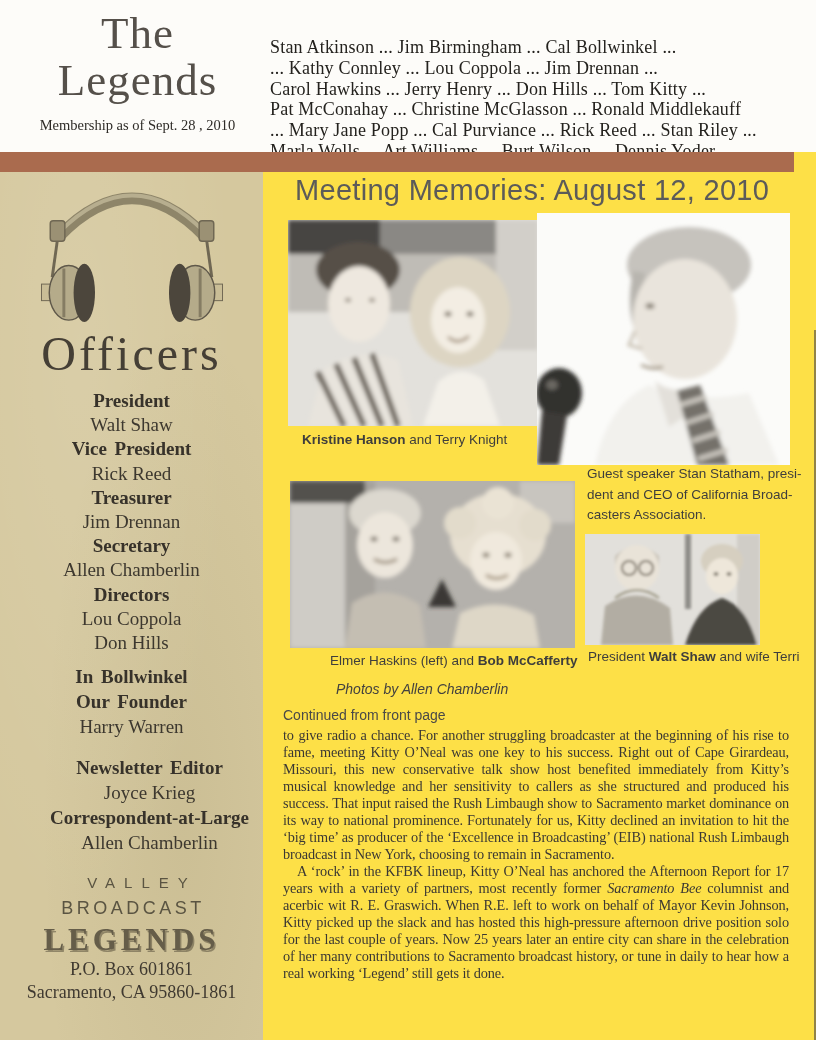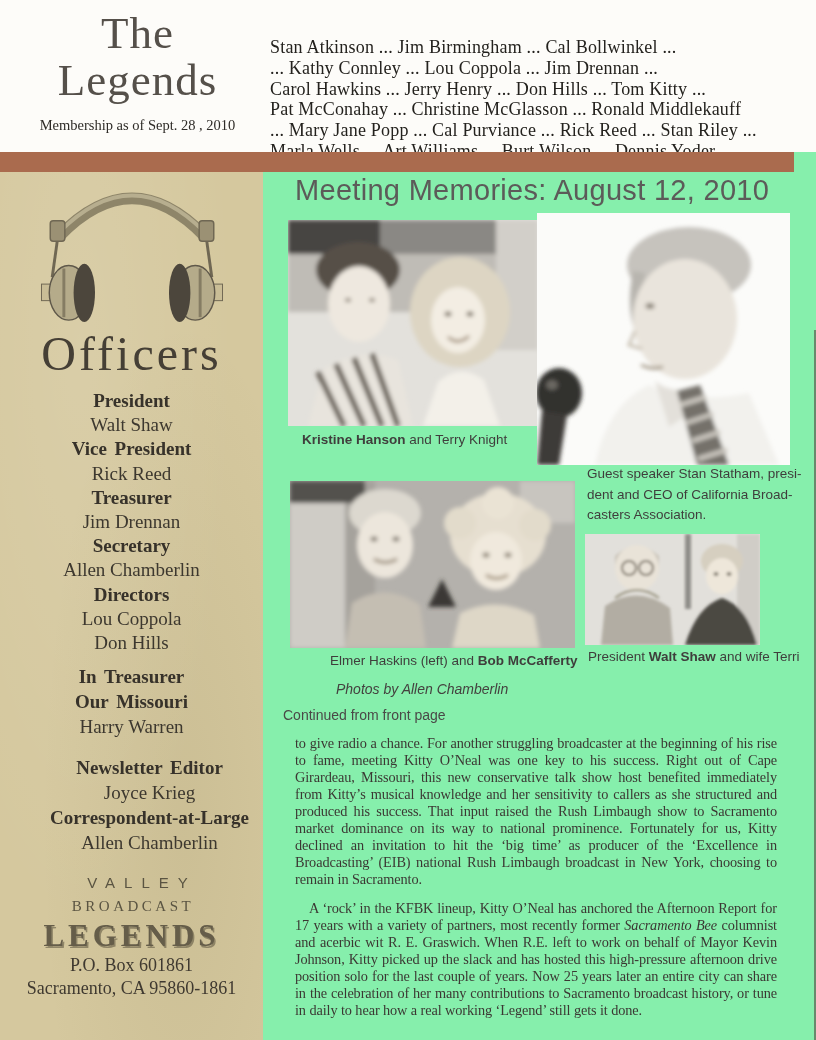--- a/index.html
+++ b/index.html
@@ -1,18 +1,18 @@
 <!DOCTYPE html>
 <html><head>
 <meta charset="utf-8">
 <style>
   html,body { margin:0; padding:0; background:#888; }
   .page {
     position:relative; width:816px; height:1040px; margin:0 auto;
-    background:#86efac; overflow:hidden;
+    background:#fde047; overflow:hidden;
     font-family:"Liberation Serif","DejaVu Serif",serif; color:#3b3833;
   }
 
   
   .masthead { position:absolute; left:0; top:0; width:816px; height:152px; background:#fdfcf9; }
   .mast-left { position:absolute; left:20px; top:10px; width:235px; text-align:center; }
   .mast-title { font-size:45px; line-height:47px; color:#55504a; letter-spacing:1px; }
   .membership-note { margin-top:13px; font-size:14.5px; color:#2e2b27; }
   .members-list { position:absolute; left:270px; top:13px; width:535px;margin-top:24px; }
   .members-list .mline {
@@ -38,21 +38,21 @@
   .officers-heading { margin:2px 0 0; font-size:48px; line-height:56px; font-weight:400; color:#453f35; letter-spacing:3px; }
   .roster { margin-top:7px; }
   .sb-line { font-size:19px; line-height:24.2px; color:#3d382f; }
   .sb-line.bold { font-weight:bold; word-spacing:3px; color:#37322a; }
   .perpetuity { margin-top:9px; }
   .perpetuity .sb-line { line-height:25px; }
   .editors { margin-top:17px;padding-left:36px; }
   .editors .sb-line { line-height:24.8px; }
   .org-block { margin-top:19px; }
   .org-valley { font-family:"Liberation Sans",sans-serif; font-size:15px; letter-spacing:9px; color:#5a5442; text-indent:9px;padding-left:12px; }
-  .org-broadcast { font-family:Liberation Serif, serif; font-size:15px; letter-spacing:3.5px; color:#5a5442; margin-top:7px; text-indent:3px; }
+  .org-broadcast { font-family:Liberation Sans, sans-serif; font-size:18px; letter-spacing:3.5px; color:#5a5442; margin-top:7px; text-indent:3px; }
   .org-legends { font-size:31px; font-weight:bold; letter-spacing:4px; color:#655d49; margin-top:3px; text-shadow:1.5px 1.5px 0 rgba(62,55,40,0.45); }
   .org-pobox, .org-city { font-size:18px; color:#3f3930; line-height:23px; }
 
   
   .main { position:absolute; left:270px; top:172px; width:546px; height:868px; }
   .meeting-heading {
     position:absolute; left:25px; top:2px; margin:0; white-space:nowrap;
     font-family:"Liberation Sans",sans-serif; font-weight:400;
     font-size:29px; color:#5c5b59; letter-spacing:0.3px;
   }
@@ -73,21 +73,21 @@
   .cap-bold { font-weight:bold;text-align:right; }
 
   
   .article { position:absolute; left:13px; top:534px; width:506px; }
   .article-heading {
     margin:0; font-family:"Liberation Sans",sans-serif; font-weight:400; white-space:nowrap;
     font-size:21px; color:#575655; letter-spacing:-0.5px;
   }
   .article-continued { margin:1px 0 4px; font-family:"Liberation Sans",sans-serif; font-size:14px; color:#4a4947; }
   .article p {
-    margin:12px; font-size:14.3px; line-height:17px; text-align:justify;
+    margin:0; font-size:14.3px; line-height:17px; text-align:justify;
     color:#3b3833; letter-spacing:-0.1px;
   }
   .article p.p2 { text-indent:14px; }
   .italic { font-style:italic; }
 </style>
 </head>
 <body>
 
 <div class="page">
 
@@ -142,22 +142,22 @@
       <div class="sb-line bold">Treasurer</div>
       <div class="sb-line">Jim Drennan</div>
       <div class="sb-line bold">Secretary</div>
       <div class="sb-line">Allen Chamberlin</div>
       <div class="sb-line bold">Directors</div>
       <div class="sb-line">Lou Coppola</div>
       <div class="sb-line">Don Hills</div>
     </div>
 
     <div class="perpetuity">
-      <div class="sb-line bold">In Treasurer</div>
-      <div class="sb-line bold">Our Missouri</div>
+      <div class="sb-line bold">In Bollwinkel</div>
+      <div class="sb-line bold">Our Founder</div>
       <div class="sb-line">Harry Warren</div>
     </div>
 
     <div class="editors">
       <div class="sb-line bold">Newsletter Editor</div>
       <div class="sb-line">Joyce Krieg</div>
       <div class="sb-line bold">Correspondent-at-Large</div>
       <div class="sb-line">Allen Chamberlin</div>
     </div>
 

